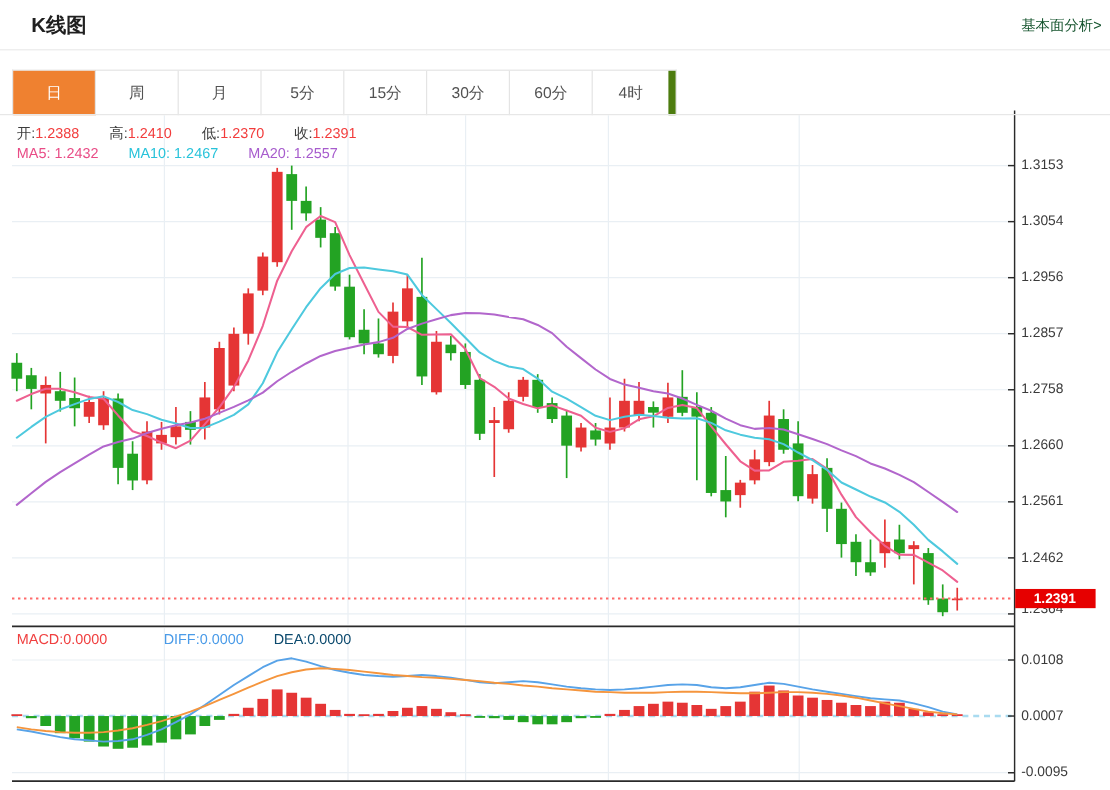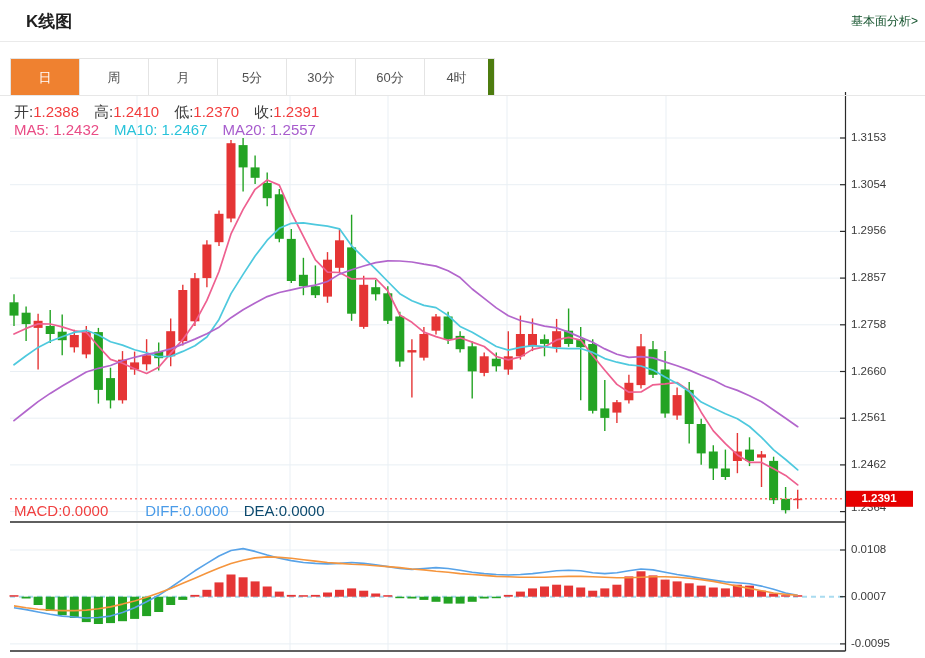--- a/index.html
+++ b/index.html
@@ -7,21 +7,21 @@
   .page{position:relative;width:925px;height:658px;background:#fff;}
   #chart-svg{position:absolute;left:0;top:0;}
   .header-title{position:absolute;left:10px;top:10px;font-size:17px;font-weight:bold;color:#1f1f1f;margin-left:16px;}
   .header-link{position:absolute;right:7px;top:13px;font-size:12px;color:#14532d;cursor:pointer;}
   .header-rule{position:absolute;left:0;top:41px;width:925px;height:1px;background:#eaeaea;}
   .tabs{position:absolute;left:10px;top:58px;display:flex;border:1px solid #e4e4e4;border-bottom:none;background:#fff;}
   .tab{width:69px;height:37px;line-height:37px;text-align:center;font-size:13px;color:#525252;border-right:1px solid #e4e4e4;cursor:pointer;box-sizing:border-box;}
   .tab:last-child{border-right:6px solid #4d7c0f;}
   .tab.active{background:#ef8130;color:#fff;}
   .tabs-underline{position:absolute;left:0;top:95px;width:925px;height:1px;background:#e7e7e7;}
-  .legend{position:absolute;font-size:15px;display:flex;gap:15px;white-space:nowrap;}
+  .legend{position:absolute;font-size:12px;display:flex;gap:25px;white-space:nowrap;}
   .legend .lab{color:#3c3c3c;}
   .v-red{color:#f23c3c;}
   .ma5{color:#e94c86;}
   .ma10{color:#28c3da;text-align:center;}
   .ma20{color:#a75ccd;text-align:center;}
   .m-macd{color:#f04040;}
   .m-diff{color:#4a9be8;padding-left:22px;}
   .m-dea{color:#0c4a6e;}
 </style>
 </head>
@@ -289,38 +289,39 @@
 
   <div class="header-title">K线图</div>
   <div class="header-link">基本面分析&gt;</div>
   <div class="header-rule"></div>
 
   <div class="tabs" id="tabs">
       <div class="tab active">日</div>
       <div class="tab">周</div>
       <div class="tab">月</div>
       <div class="tab">5分</div>
+      <div class="tab">15分</div>
       <div class="tab">30分</div>
       <div class="tab">60分</div>
       <div class="tab">4时</div>
     </div>
   <div class="tabs-underline"></div>
 
   <div class="legend" style="left:14px;top:103px;">
     <span><span class="lab">开:</span><span class="v-red">1.2388</span></span>
     <span><span class="lab">高:</span><span class="v-red">1.2410</span></span>
     <span><span class="lab">低:</span><span class="v-red">1.2370</span></span>
     <span><span class="lab">收:</span><span class="v-red">1.2391</span></span>
   </div>
 
   <div class="legend" style="left:14px;top:121px;">
     <span class="ma5"><span>MA5:</span> <span>1.2432</span></span>
     <span class="ma10"><span>MA10:</span> <span>1.2467</span></span>
     <span class="ma20"><span>MA20:</span> <span>1.2557</span></span>
   </div>
 
-  <div class="legend" style="left:14px;top:502px;">
+  <div class="legend" style="left:14px;top:526px;">
     <span class="m-macd"><span>MACD:</span><span>0.0000</span></span>
     <span class="m-diff"><span>DIFF:</span><span>0.0000</span></span>
     <span class="m-dea"><span>DEA:</span><span>0.0000</span></span>
   </div>
 
 </div>
 
 </body></html>

